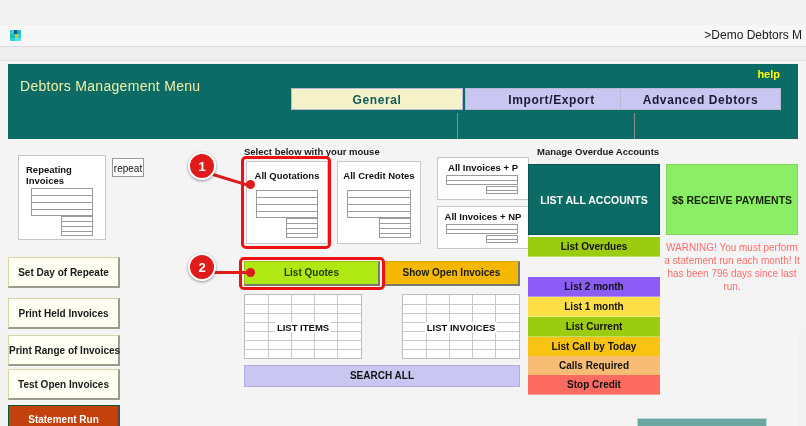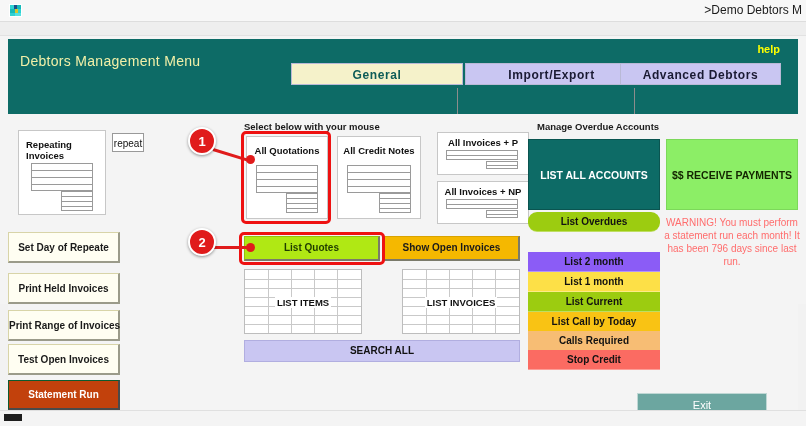--- a/index.html
+++ b/index.html
@@ -12,20 +12,21 @@
     overflow: hidden;
     font-family: "Liberation Sans", sans-serif;
     background: #f2f2f2;
   }
   #app {
     position: relative;
     width: 806px;
     height: 304px;
     background: #f4f4f4;
     box-sizing: border-box;
+    margin-top: 25px;
   }
 
   
   .titlebar {
     position: absolute;
     left: 0; top: 0;
     width: 806px; height: 22px;
     background: #f7f7f7;
     border-bottom: 1px solid #dddddd;
     box-sizing: border-box;
@@ -550,21 +551,21 @@
     <div class="hline" style="top:45px;"></div>
     <div class="hline" style="top:54px;"></div>
     <div class="gcap"><span>LIST INVOICES</span></div>
   </div>
 
   <div class="act-btn" id="btn-searchall">SEARCH ALL</div>
 
   <div class="big-btn" id="btn-listall">LIST ALL ACCOUNTS</div>
   <div class="big-btn" id="btn-receive">$$ RECEIVE PAYMENTS</div>
 
-  <div class="ov-btn" style="top:212px; background:#9ccc10;border-radius:9px;">List Overdues</div>
+  <div class="ov-btn" style="top:212px; background:#9ccc10;">List Overdues</div>
   <div class="ov-btn" style="top:252px; background:#8b5cf6;">List 2 month</div>
   <div class="ov-btn" style="top:272px; background:#fde047;">List 1 month</div>
   <div class="ov-btn" style="top:292px; background:#9ccc10;">List Current</div>
   <div class="ov-btn" style="top:312px; background:#f9c314;">List Call by Today</div>
   <div class="ov-btn" style="top:331px; background:#f7bd74;">Calls Required</div>
   <div class="ov-btn" style="top:350px; background:#fb6b62;">Stop Credit</div>
 
   <div class="warning">WARNING! You must perform a statement run each month! It has been 796 days since last run.</div>
 
   <div class="ring" id="ring1"></div>

